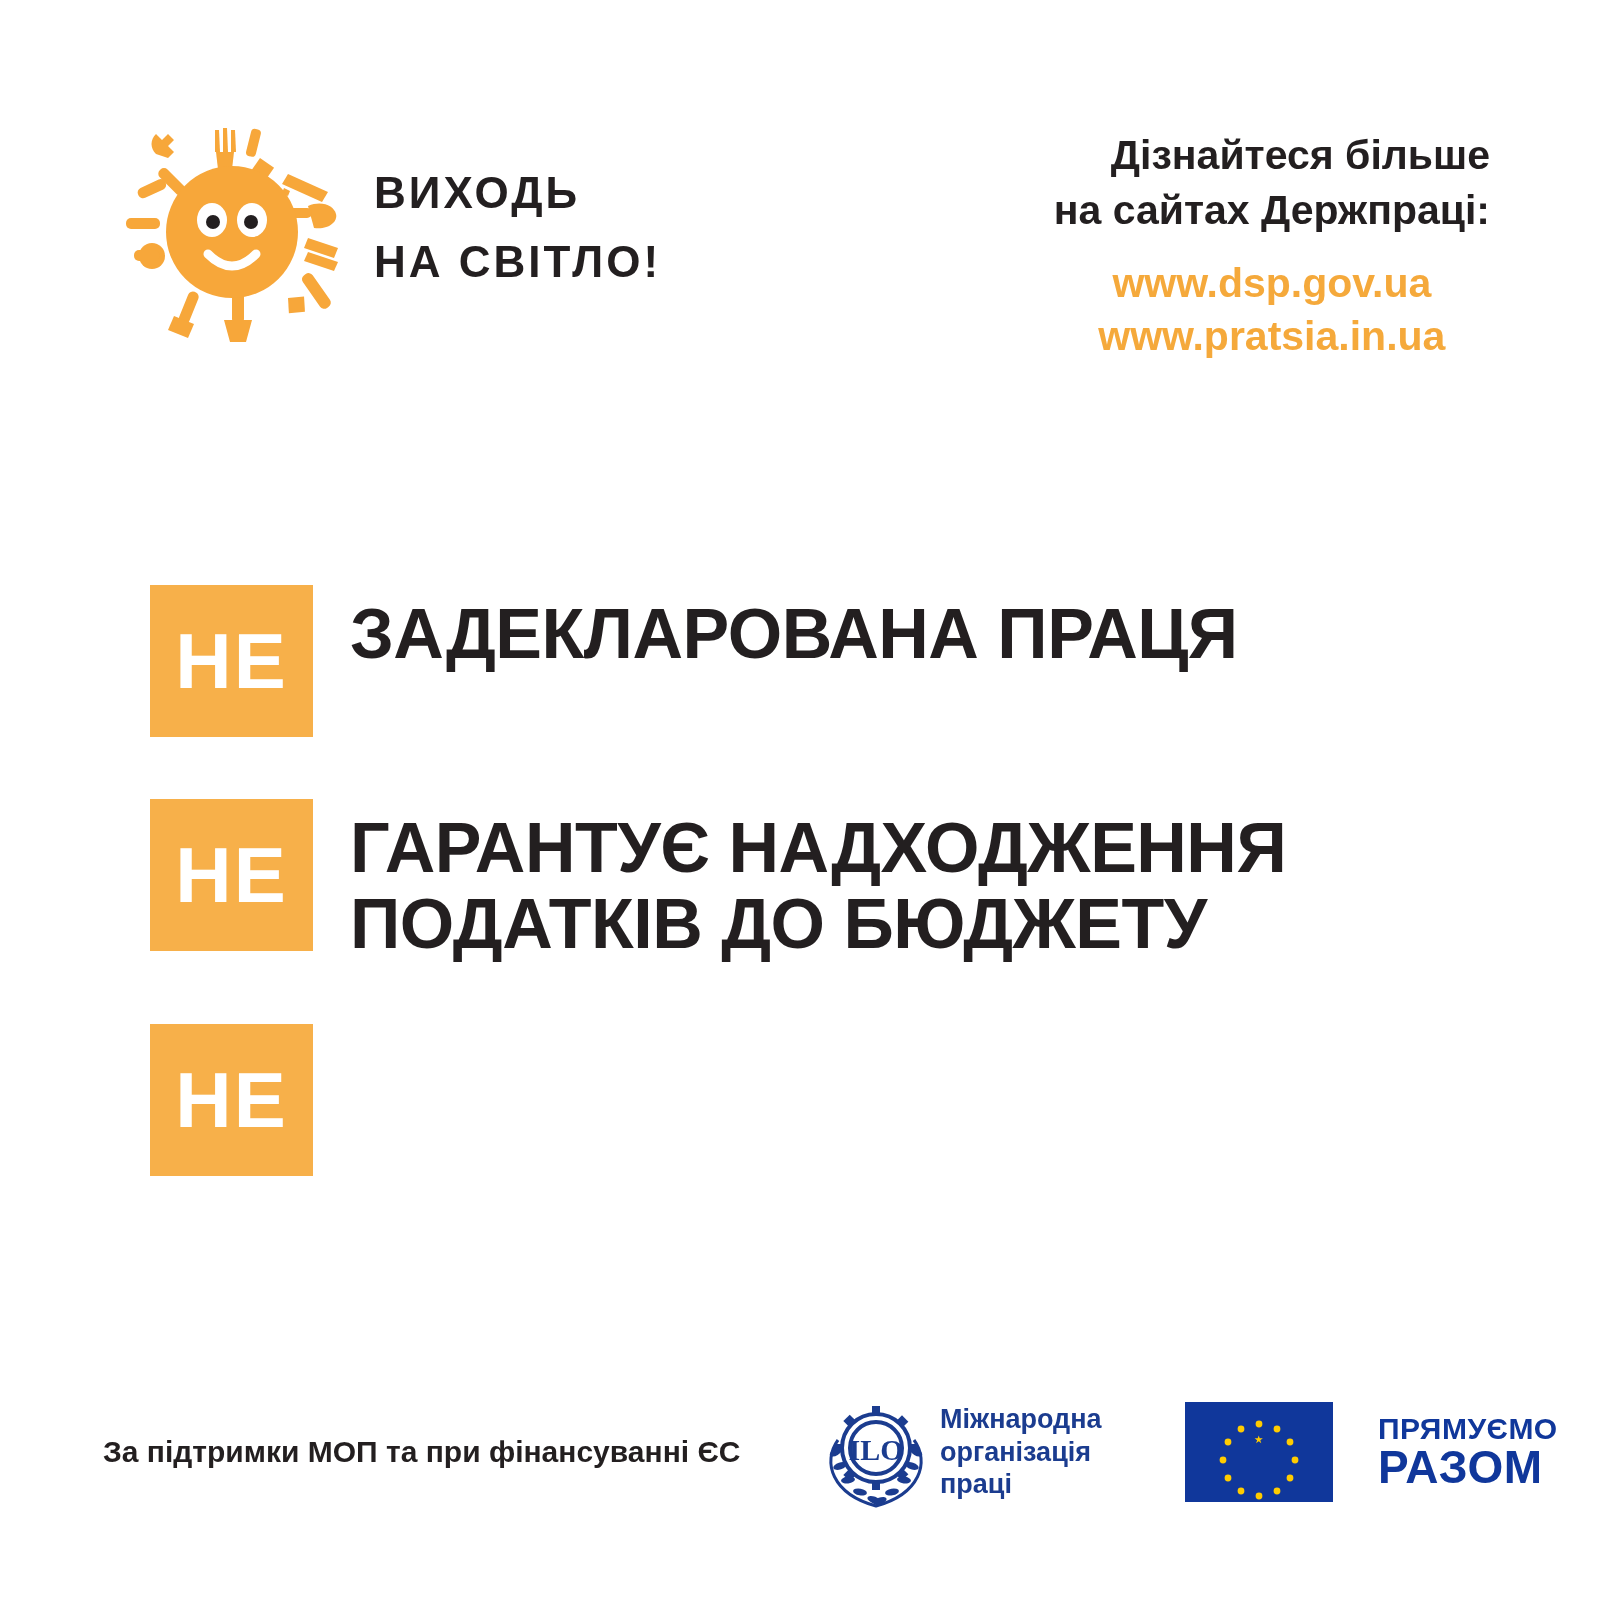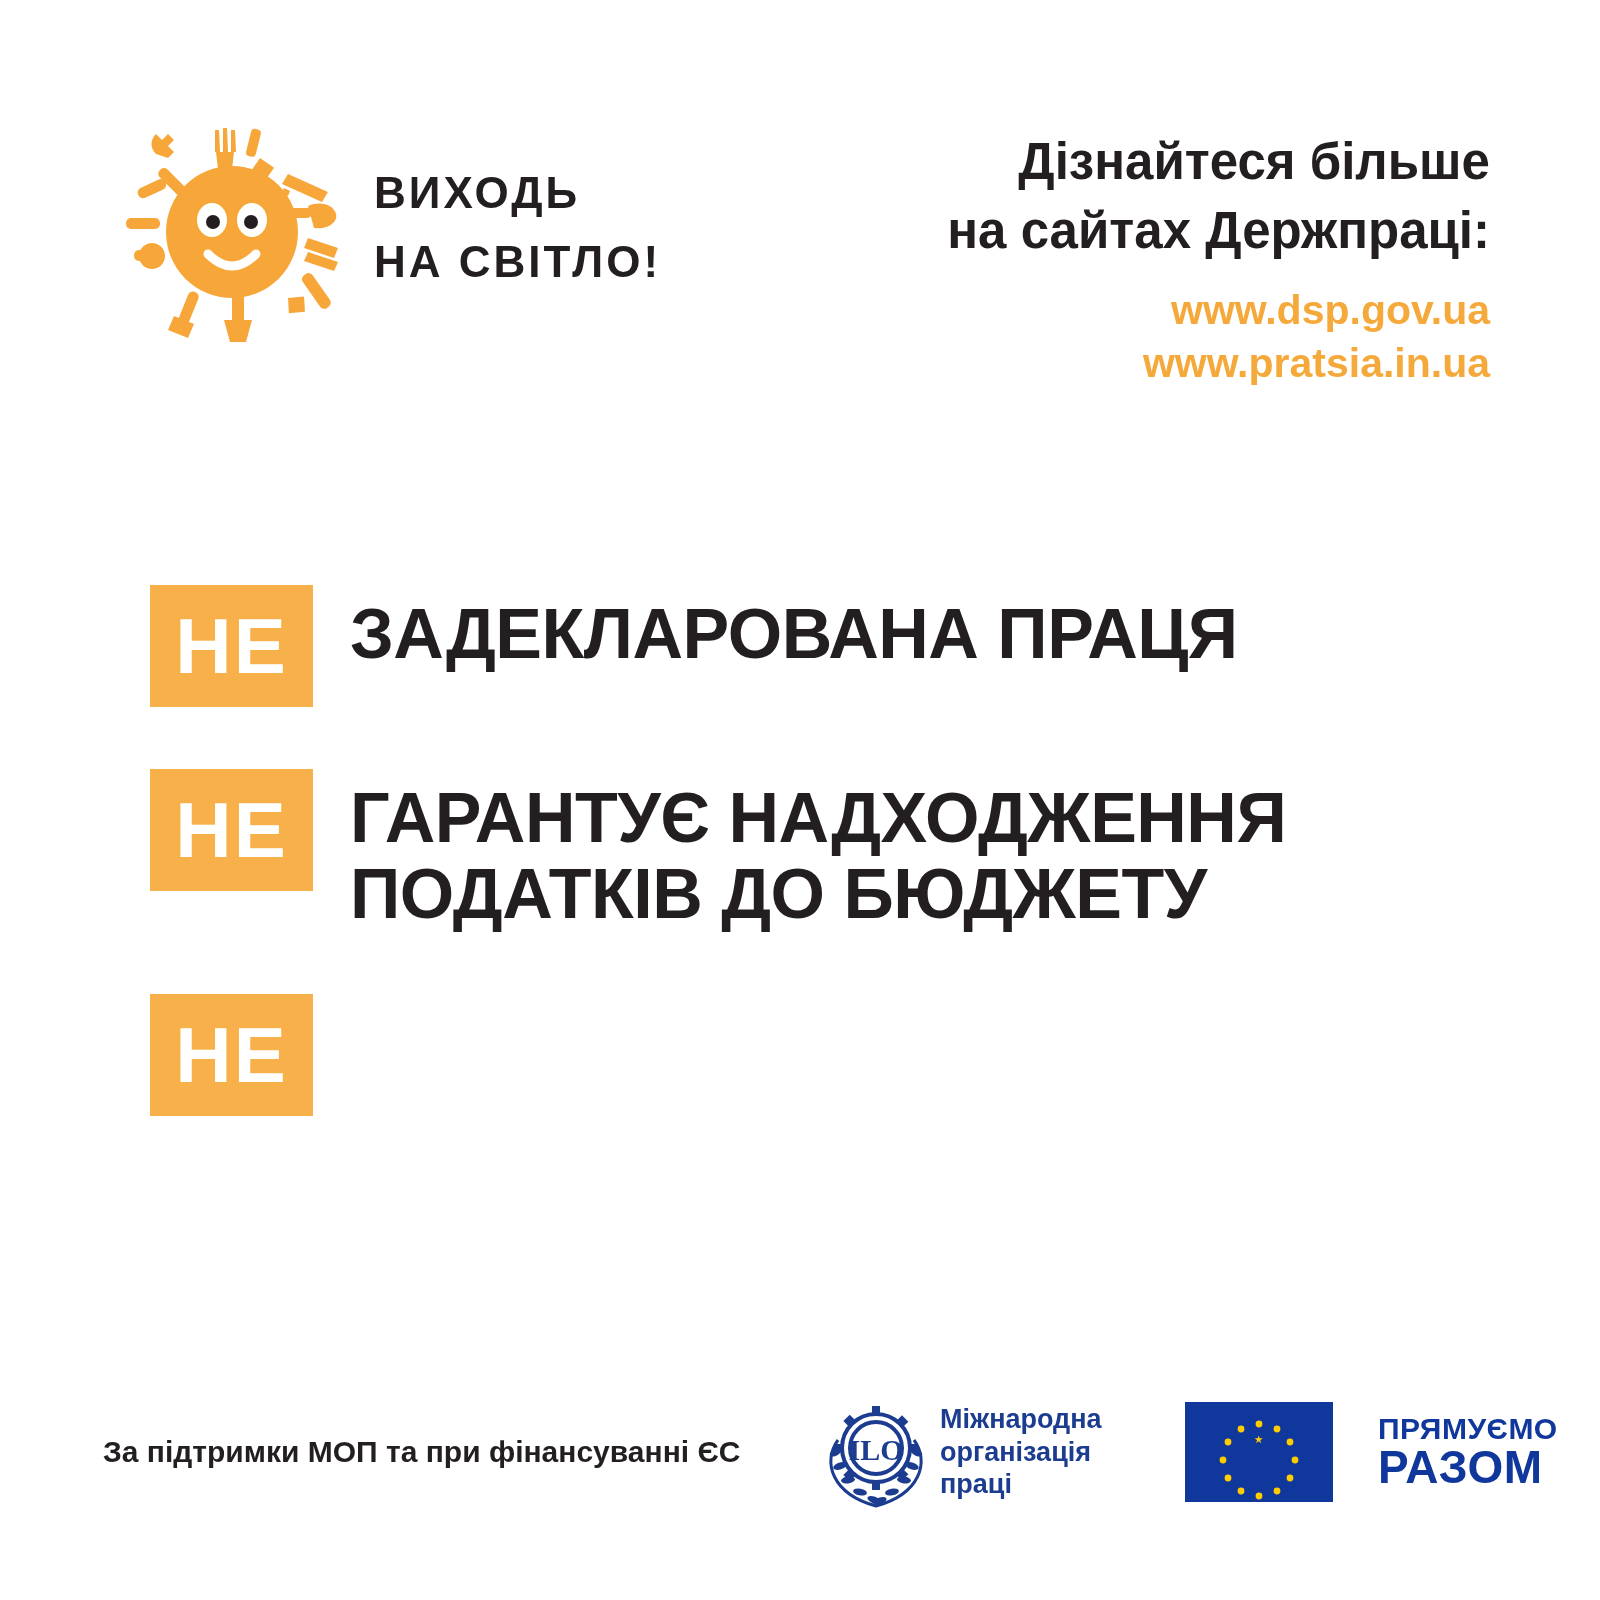--- a/index.html
+++ b/index.html
@@ -49,53 +49,54 @@
     color: #231f20;
   }
 
   .header-right {
     position: absolute;
     right: 122px;
     top: 128px;
     text-align: right;
   }
   .header-right .hr-line {
-    font-size: 51px;
+    font-size: 41px;
     font-weight: 700;
     color: #231f20;
     line-height: 1.35;
     letter-spacing: 0px;
   }
   .header-right .hr-url {
     font-size: 41px;
     font-weight: 700;
     color: #f5a93b;
     line-height: 1.3;
     letter-spacing: 0px;
   }
   .header-right .urls {
     margin-top: 18px;
+    text-align: center;
   }
 
   
   .claims {
     position: absolute;
     left: 150px;
     top: 585px;
     width: 1400px;
   }
   .claim {
     display: flex;
     align-items: flex-start;
     margin-bottom: 62px;
   }
   .ne-box {
     flex: 0 0 auto;
     width: 163px;
-    height: 122px;
+    height: 152px;
     background: #f7b04a;
     color: #ffffff;
     font-size: 78px;
     font-weight: 700;
     letter-spacing: 2px;
     display: flex;
     align-items: center;
     justify-content: center;
     line-height: 1;
     text-align: center;

